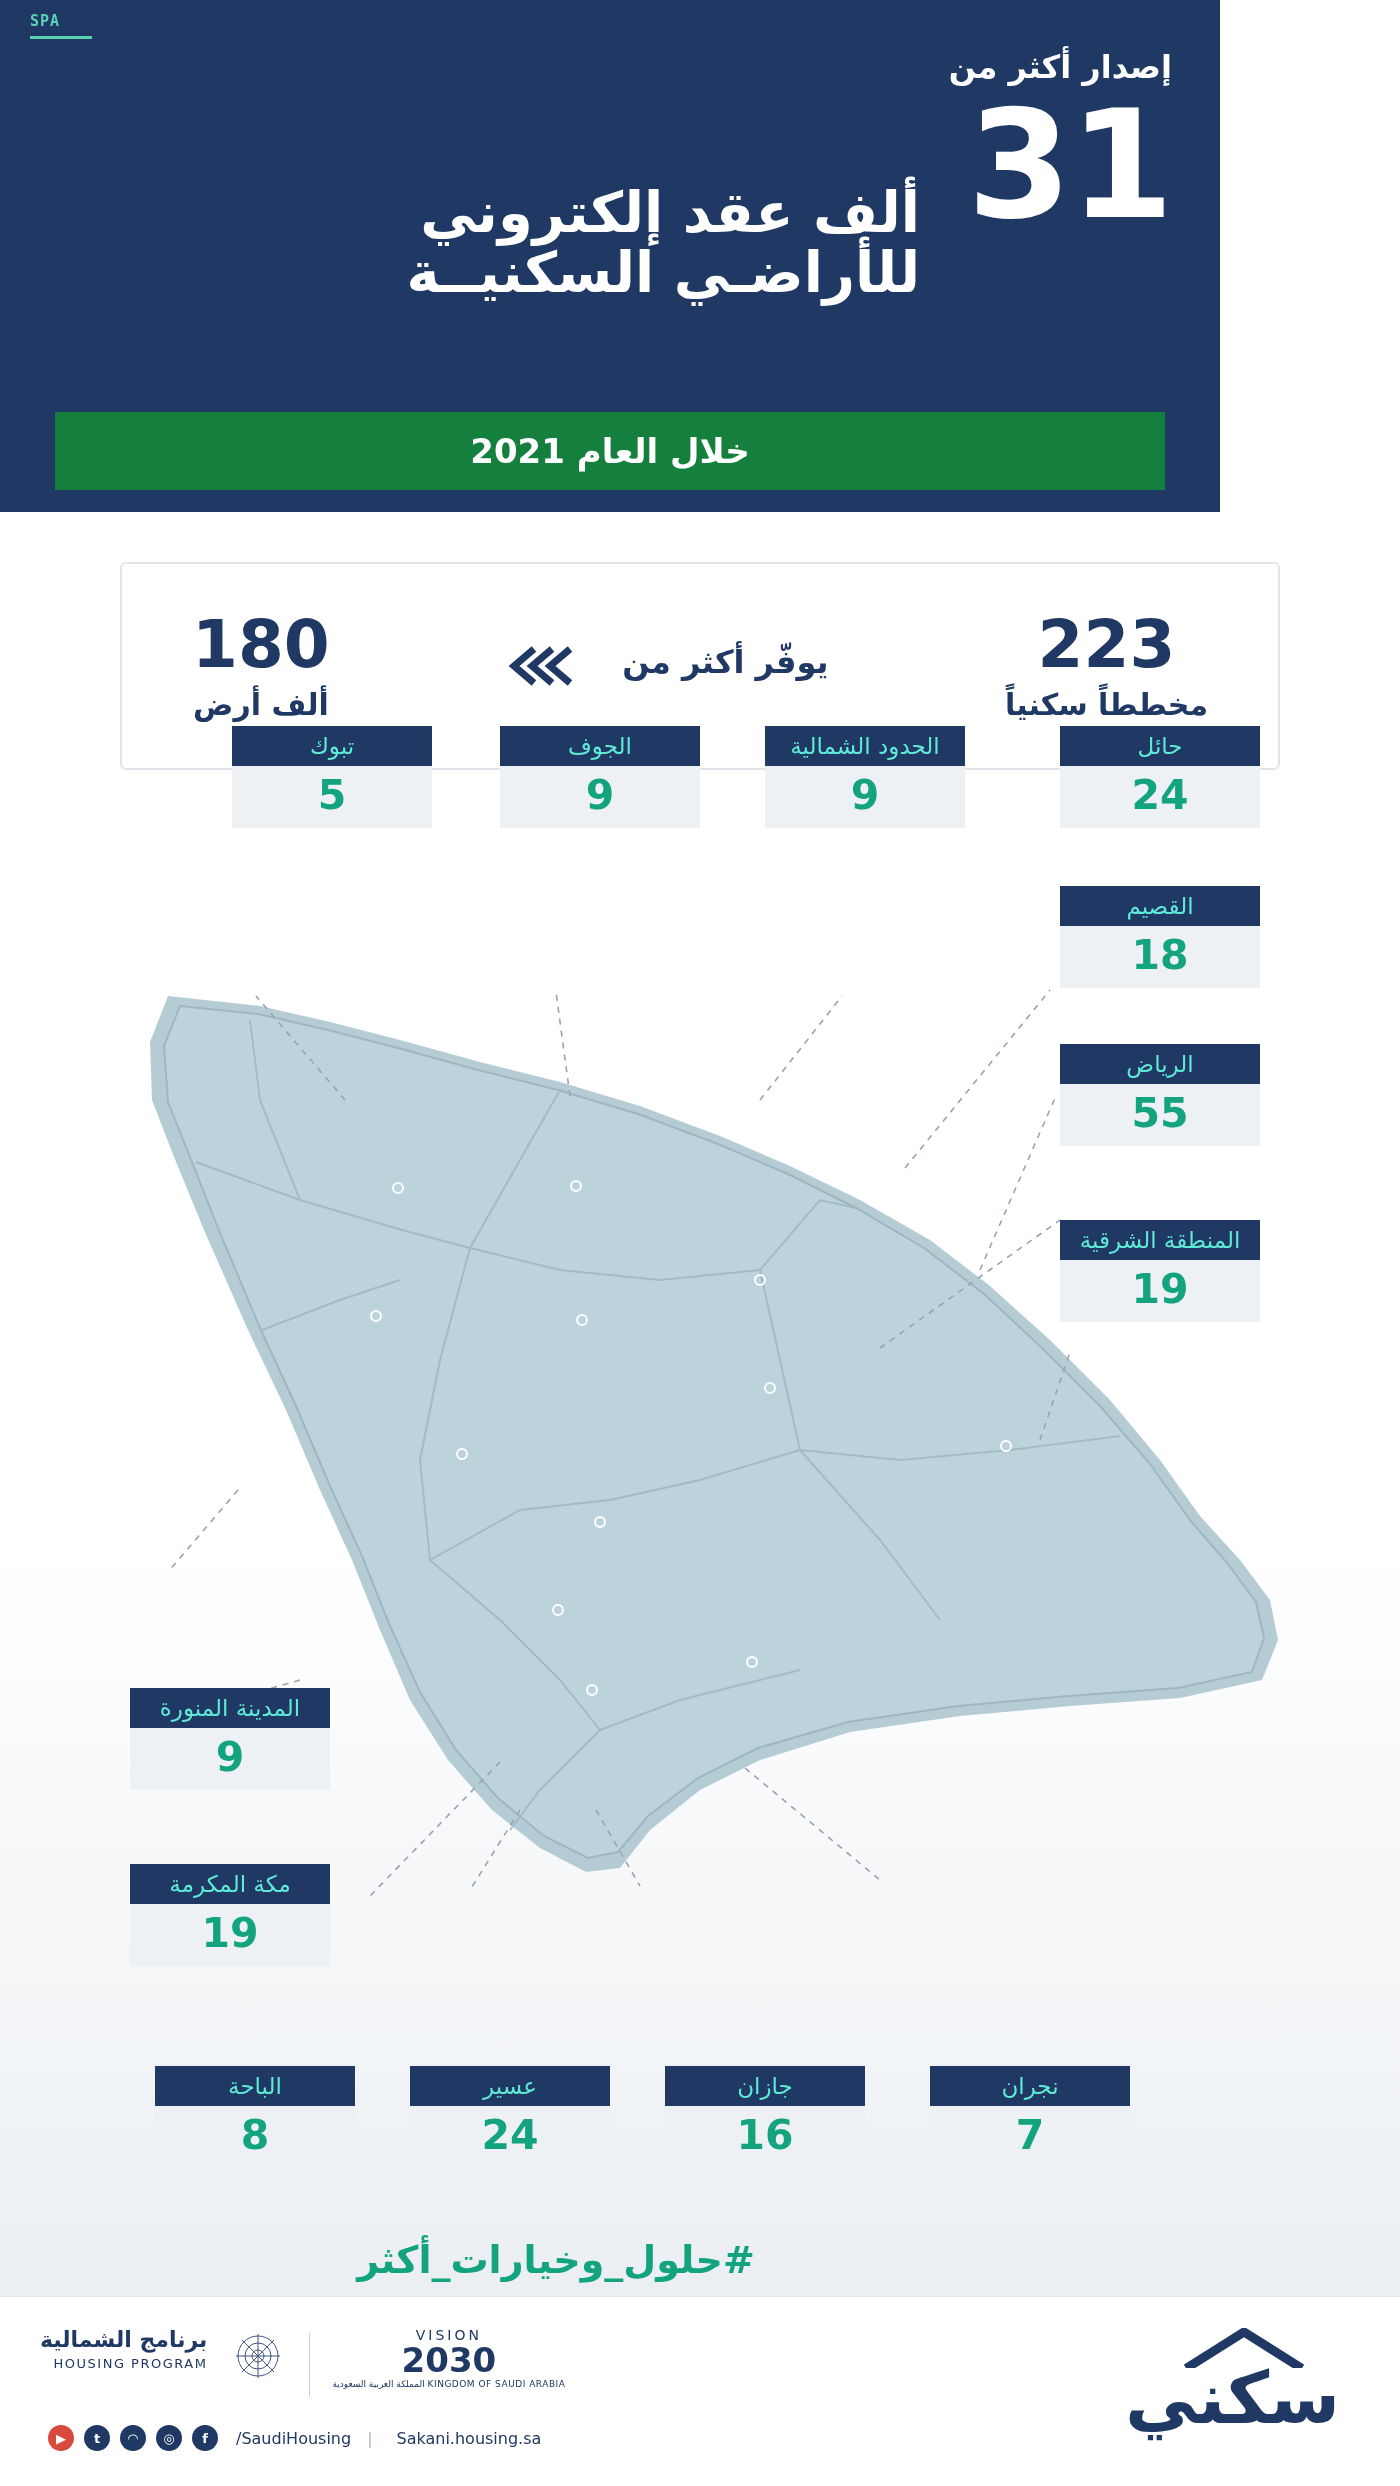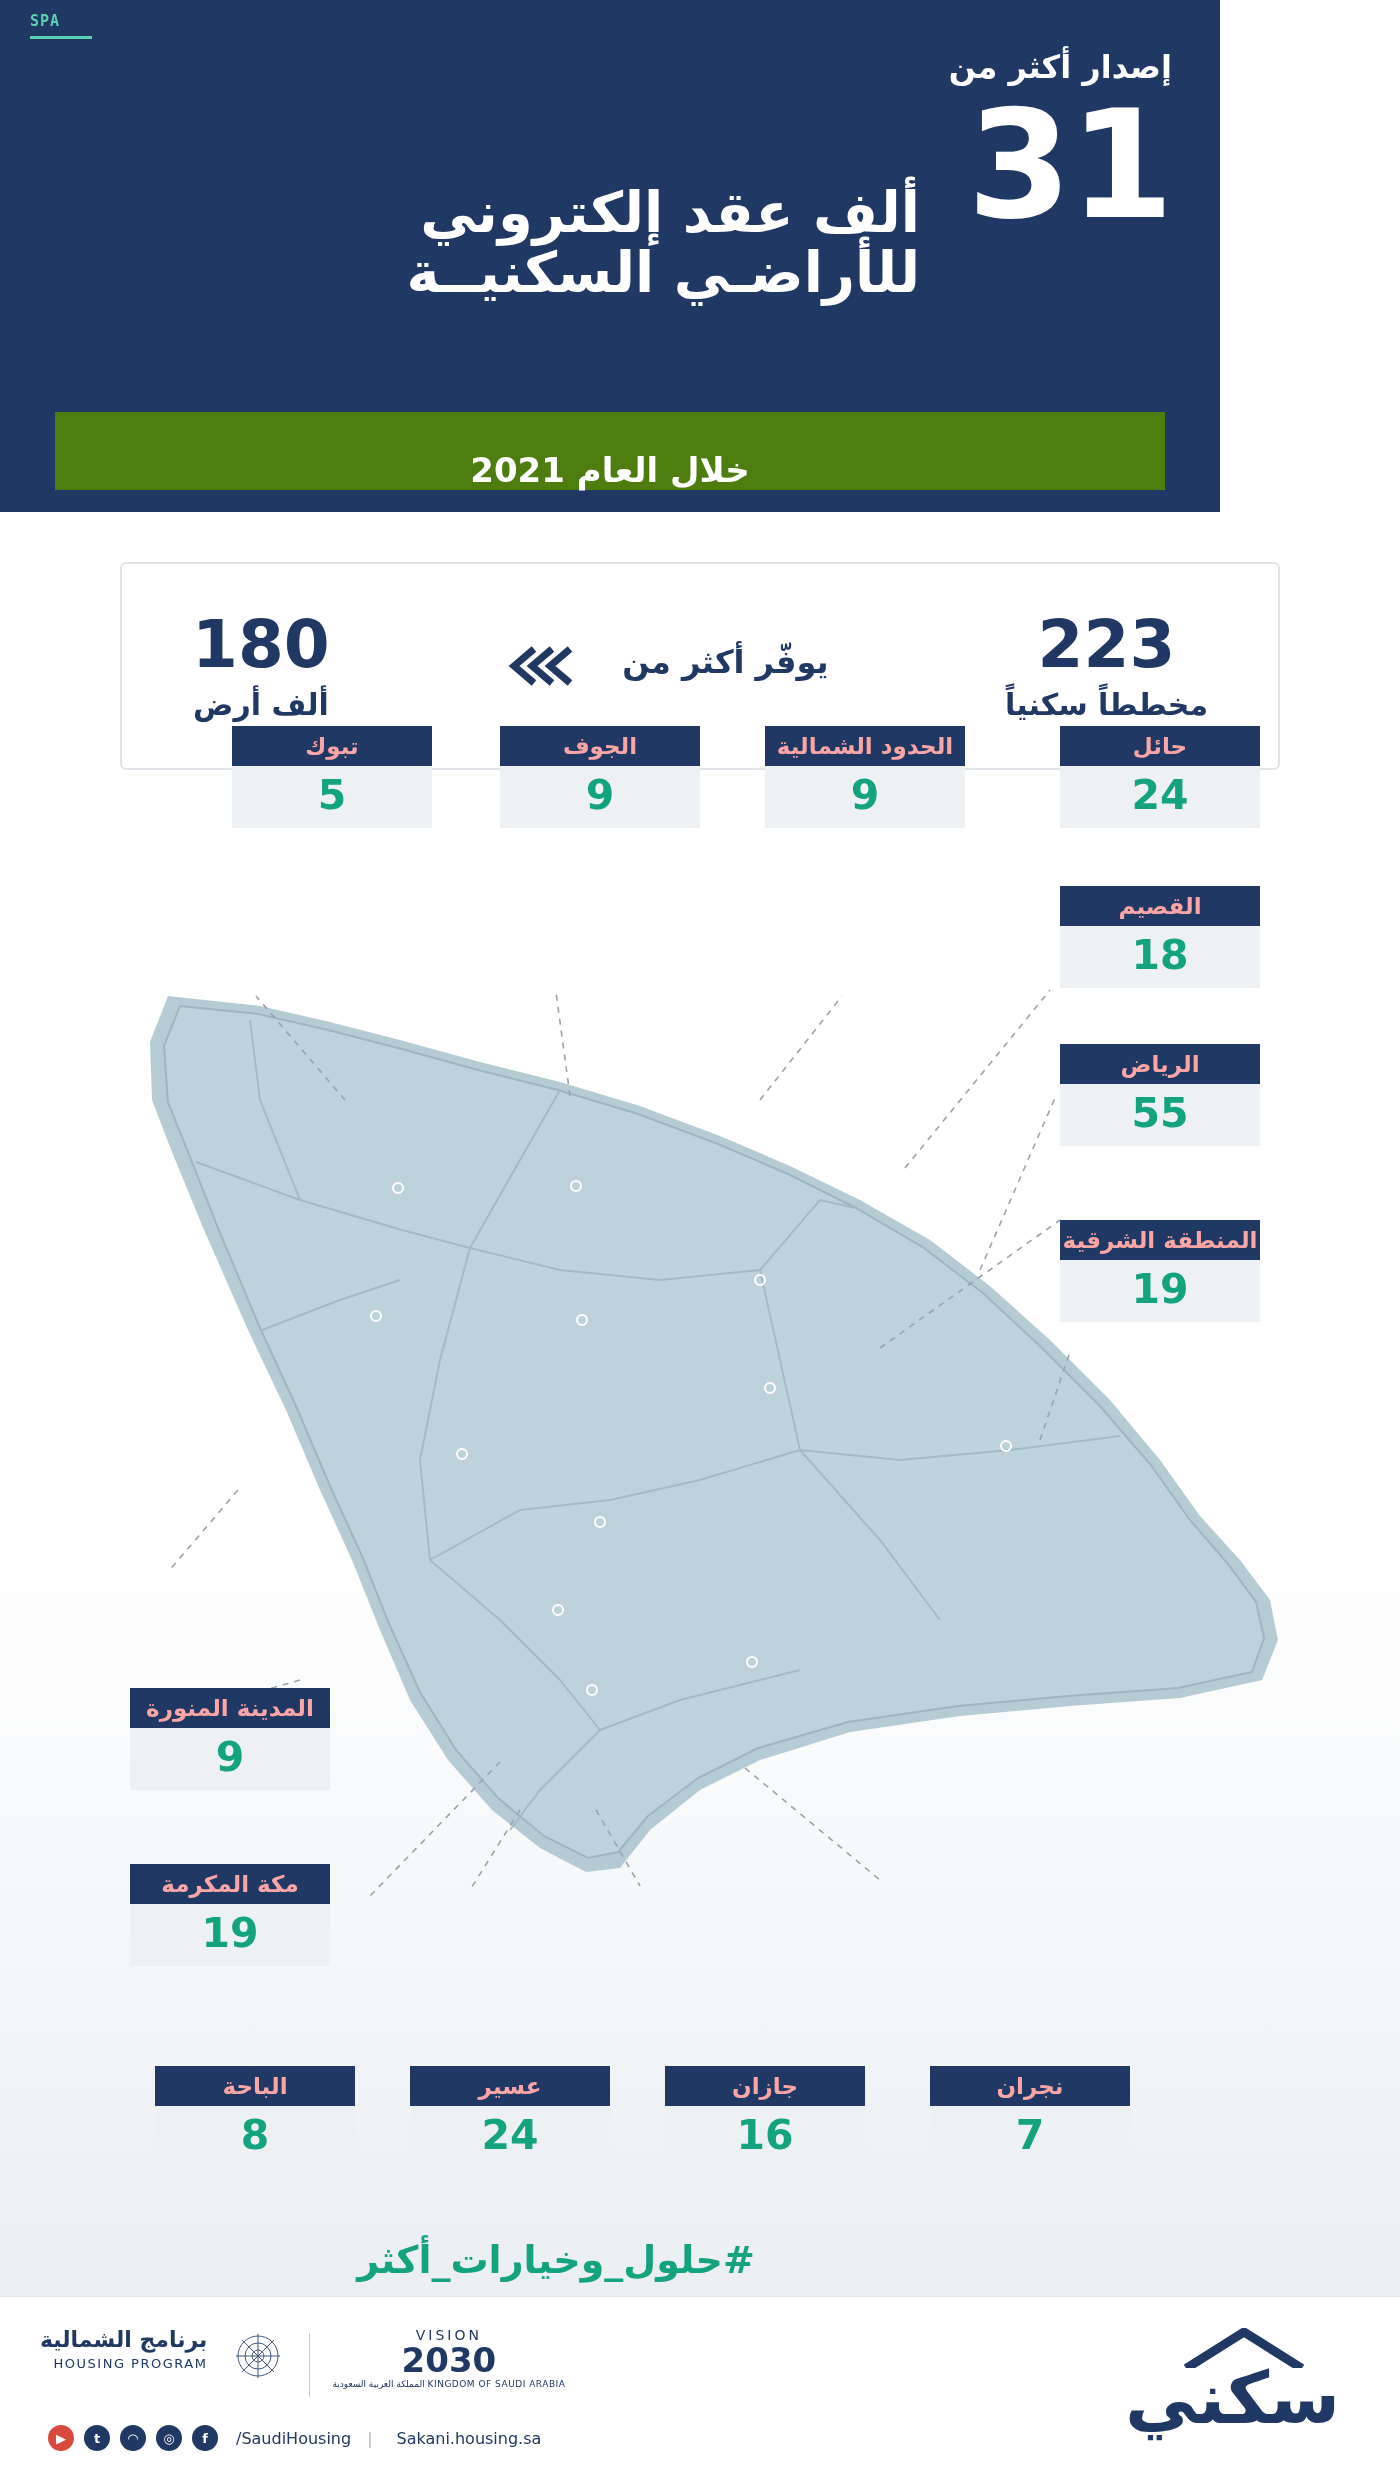--- a/index.html
+++ b/index.html
@@ -79,23 +79,23 @@
     font-weight: bold;
     white-space: nowrap;
     letter-spacing: 2px;
   }
   .head-sub {
     position: absolute;
     top: 412px; left: 50%;
     transform: translateX(-50%);
     width: 1110px;
     height: 78px;
-    background: #4d7c0f;
+    background: #15803d;
     display: flex;
-    align-items: flex-end;
+    align-items: center;
     justify-content: center;
   }
   .head-sub span {
     color: #ffffff;
     font-size: 34px;
     font-weight: bold;
   }
 
   
   .stats-card {
@@ -144,23 +144,23 @@
     height: 1360px;
   }
   .map-svg { position: absolute; top: 0; left: 0; }
 
   .region {
     position: absolute;
     width: 200px;
   }
   .region .r-head {
     background: #1f3864;
-    color: #fca5a5;
+    color: #5eead4;
     font-size: 23px;
-    font-weight: bold;
+    font-weight: normal;
     text-align: center;
     padding: 9px 0 8px;
     line-height: 1;
   }
   .region .r-val {
     background: #eef1f4;
     color: #13a37f;
     font-size: 41px;
     font-weight: bold;
     text-align: center;

